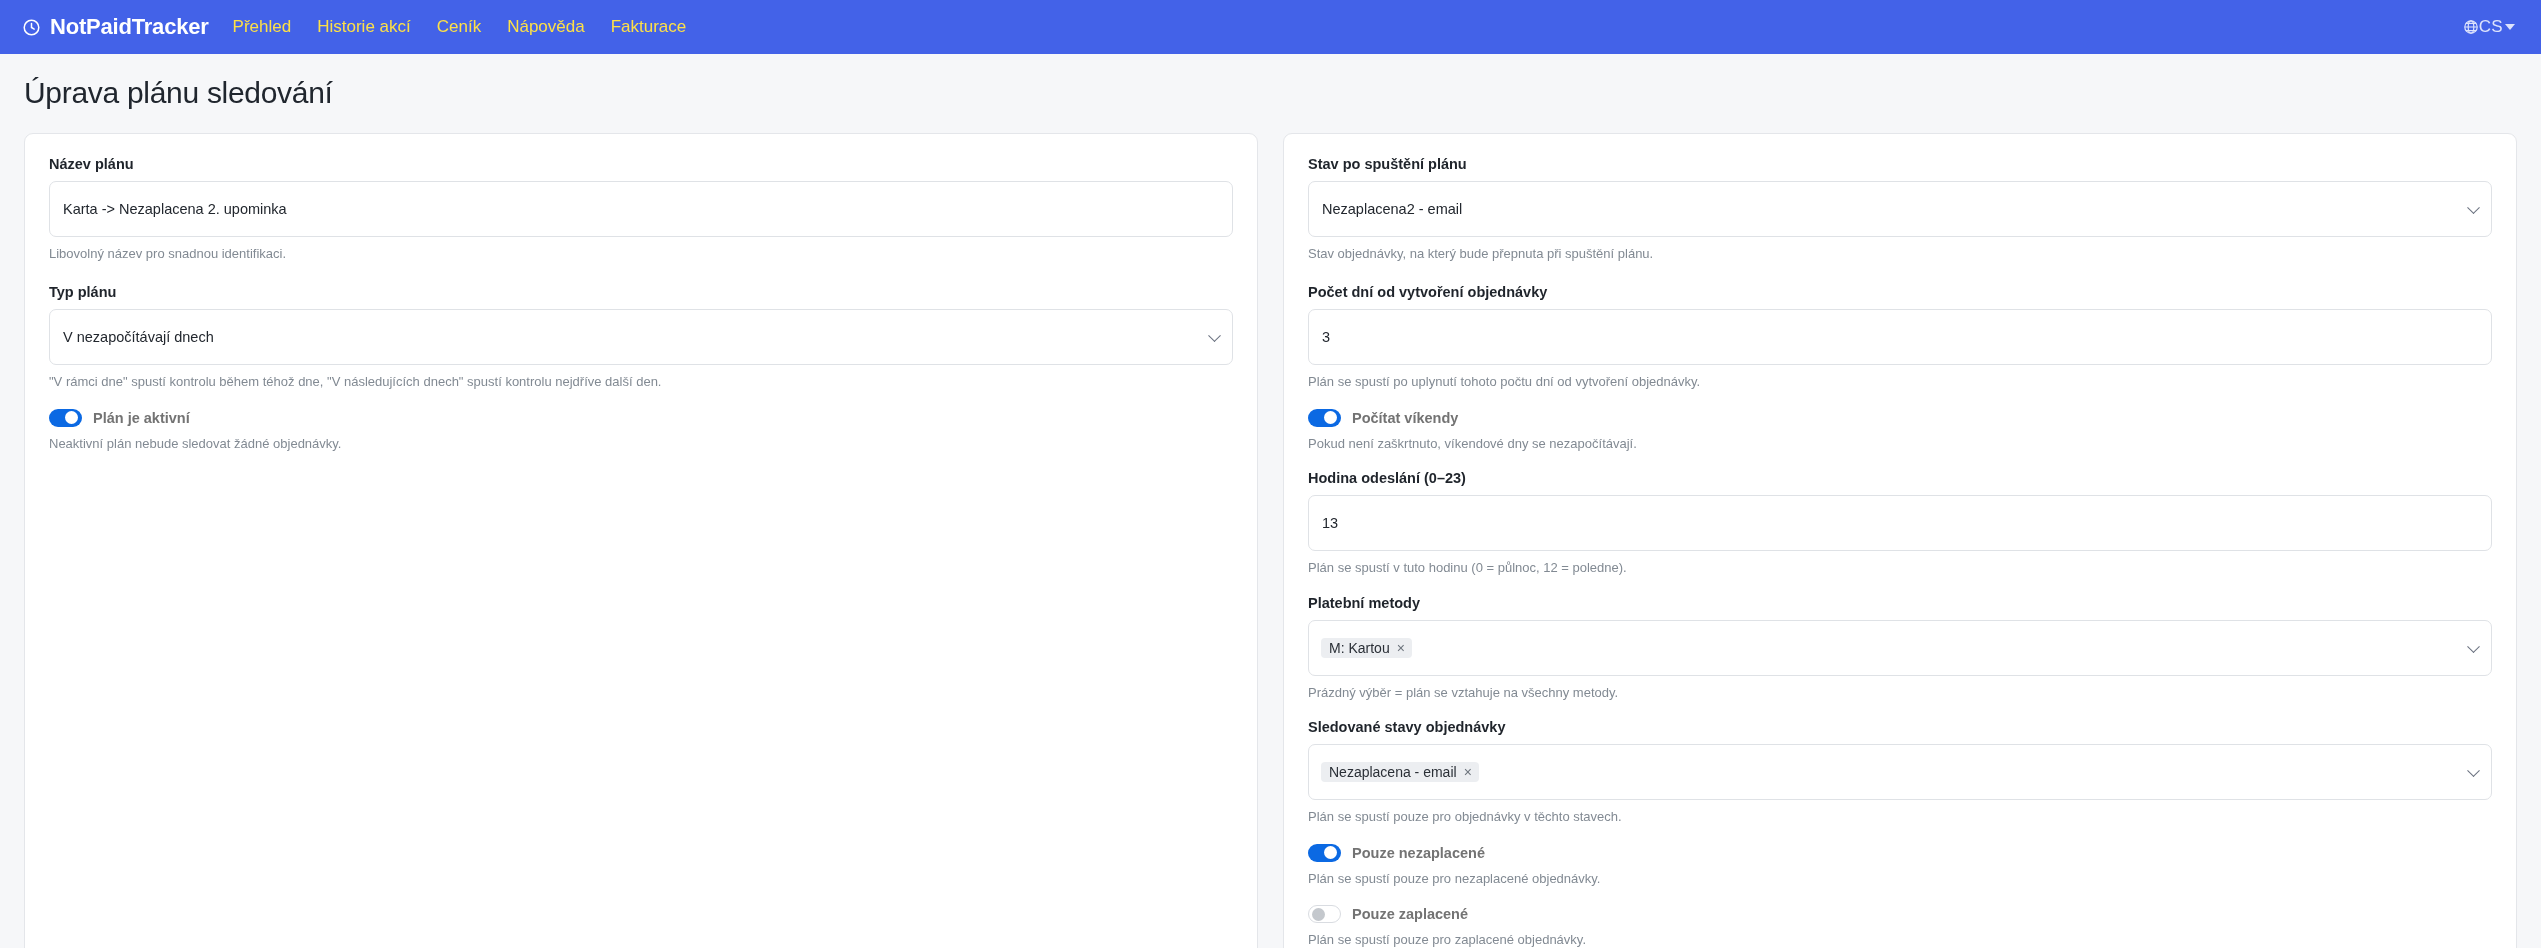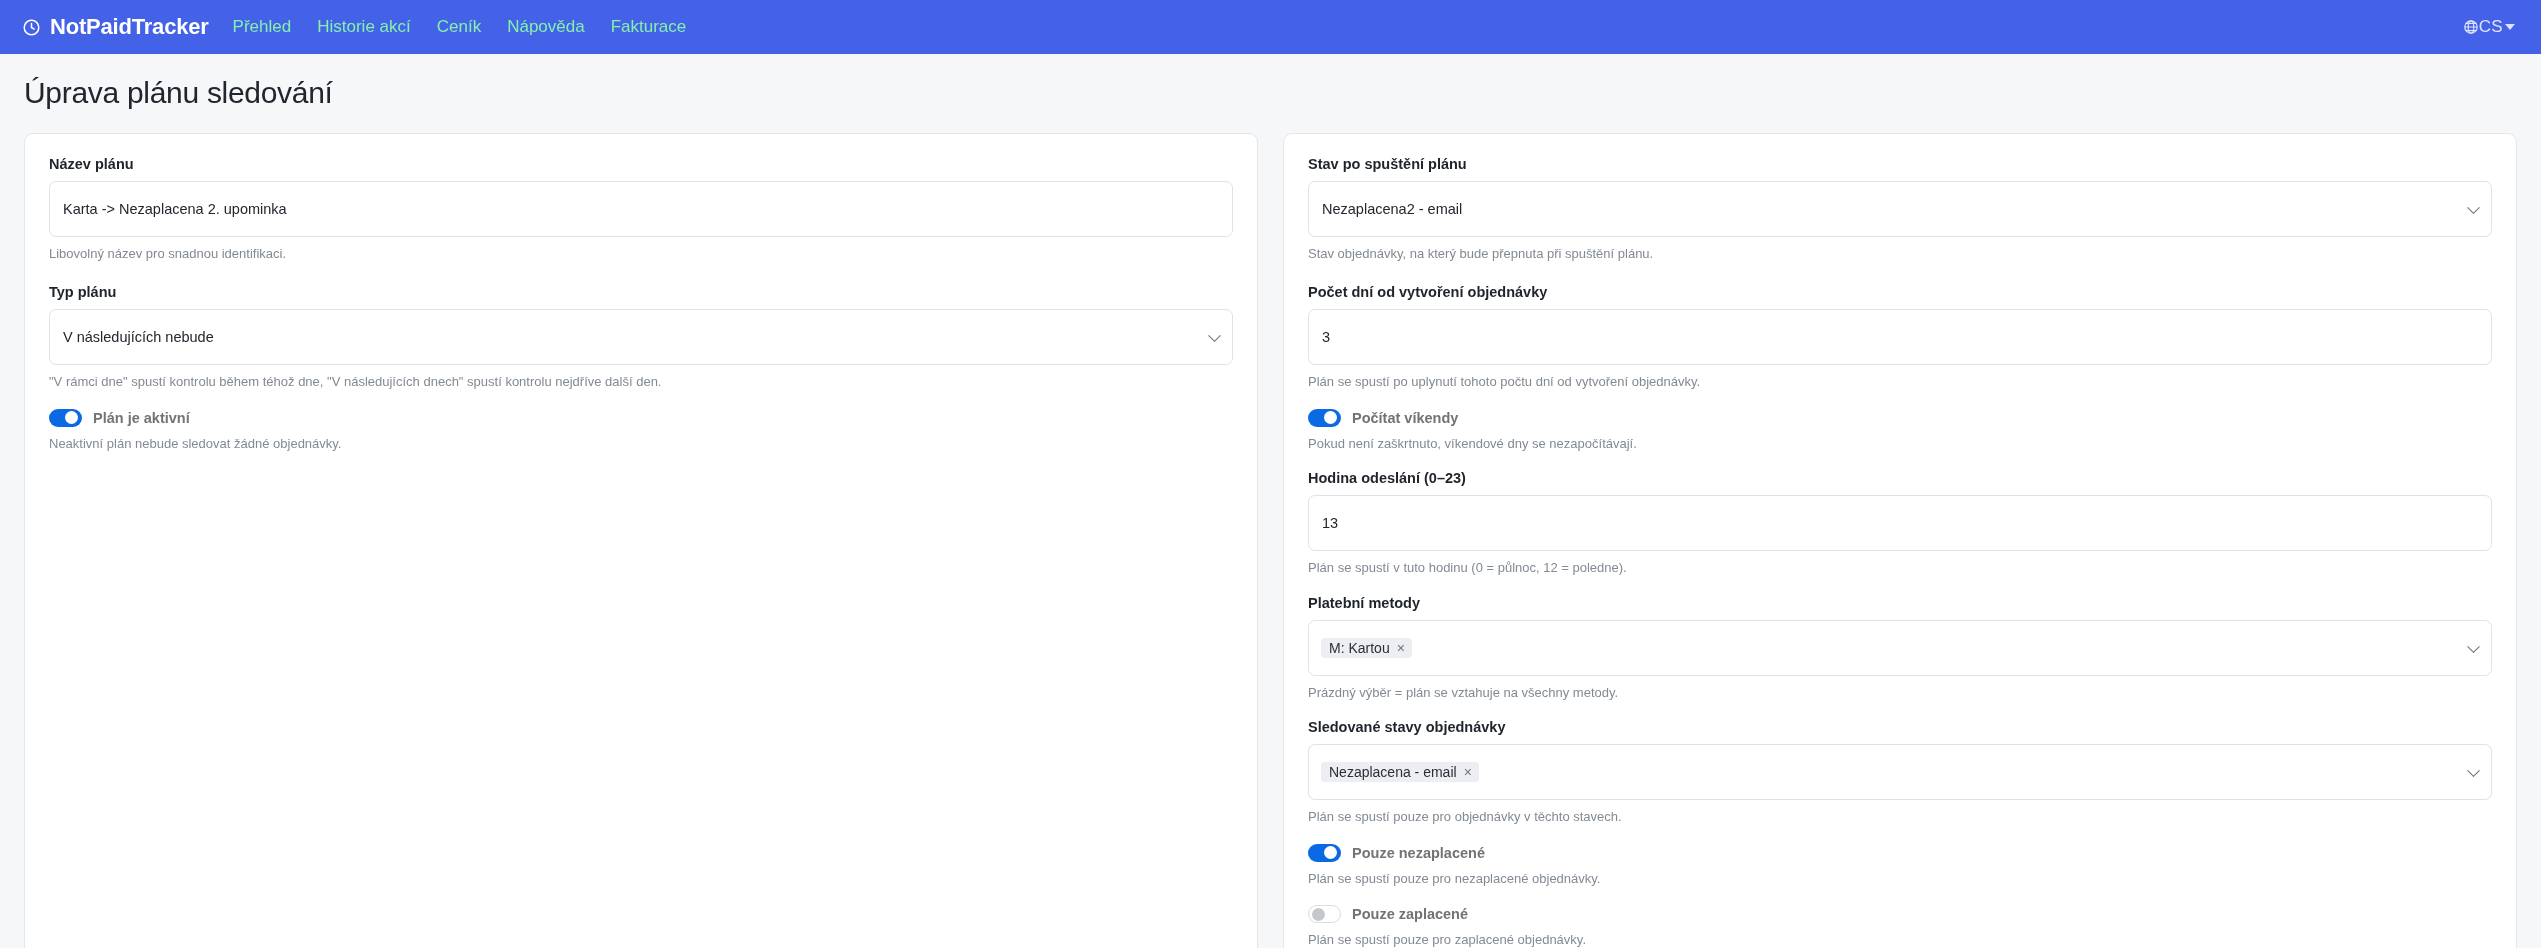--- a/index.html
+++ b/index.html
@@ -31,21 +31,21 @@
   .brand-icon { display: flex; align-items: center; }
   .brand-name {
     color: #ffffff;
     font-size: 22px;
     font-weight: bold;
     letter-spacing: -0.2px;
     white-space: nowrap;
   }
   .nav-links { display: flex; align-items: center; gap: 26px; }
   .nav-link {
-    color: #86efac;
+    color: #fde047;
     font-size: 17px;
     white-space: nowrap;
     cursor: pointer;
     text-decoration: none;
   }
   .nav-right {
     position: absolute;
     right: 26px;
     top: 0;
     height: 54px;
@@ -249,21 +249,21 @@
       <label class="label">Název plánu</label>
       <input class="input" type="text" value="Karta -&gt; Nezaplacena 2. upominka" style="">
       <div class="help">Libovolný název pro snadnou identifikaci.</div>
     </div>
 
     <div class="spacer-lg"></div>
 
     <div class="field">
       <label class="label">Typ plánu</label>
       <div class="select">
-        <span class="select-value">V následujících nebude</span>
+        <span class="select-value">V nezapočítávají dnech</span>
         <span class="chev"></span>
       </div>
       <div class="help">"V rámci dne" spustí kontrolu během téhož dne, "V následujících dnech" spustí kontrolu nejdříve další den.</div>
     </div>
 
     <div class="spacer-md"></div>
 
     <div class="field">
       <div class="toggle-row">
         <div class="toggle on">

